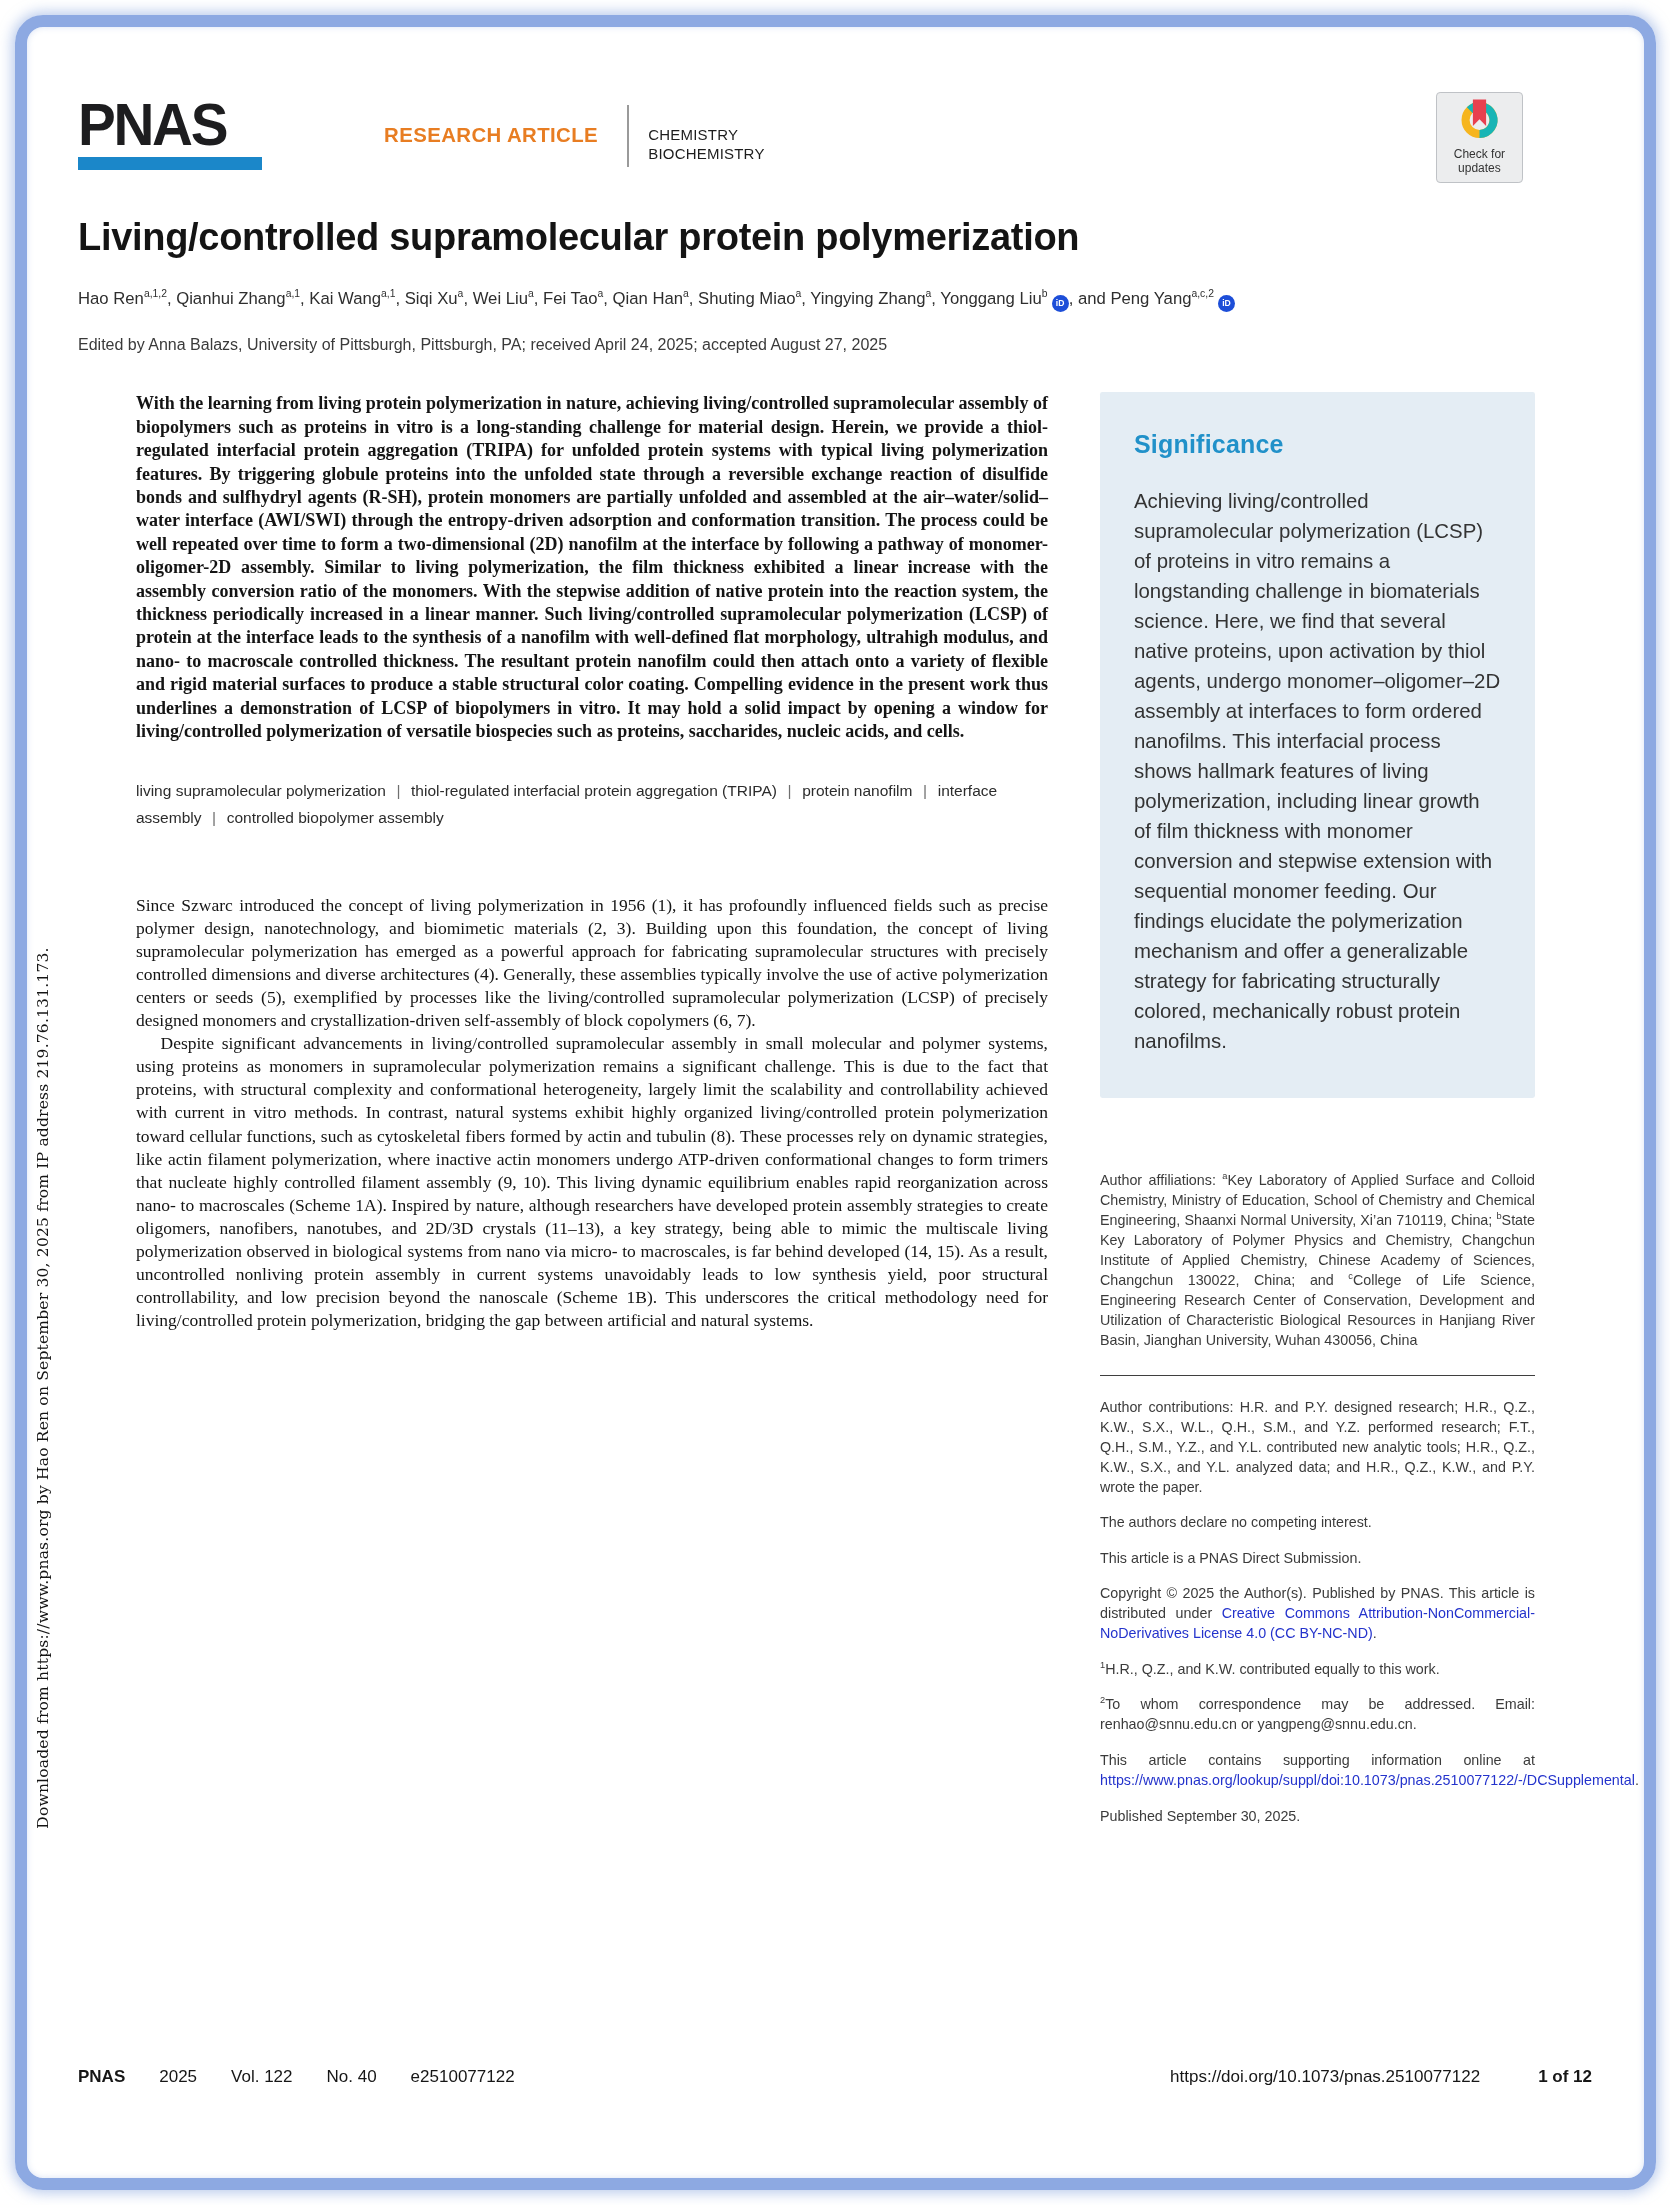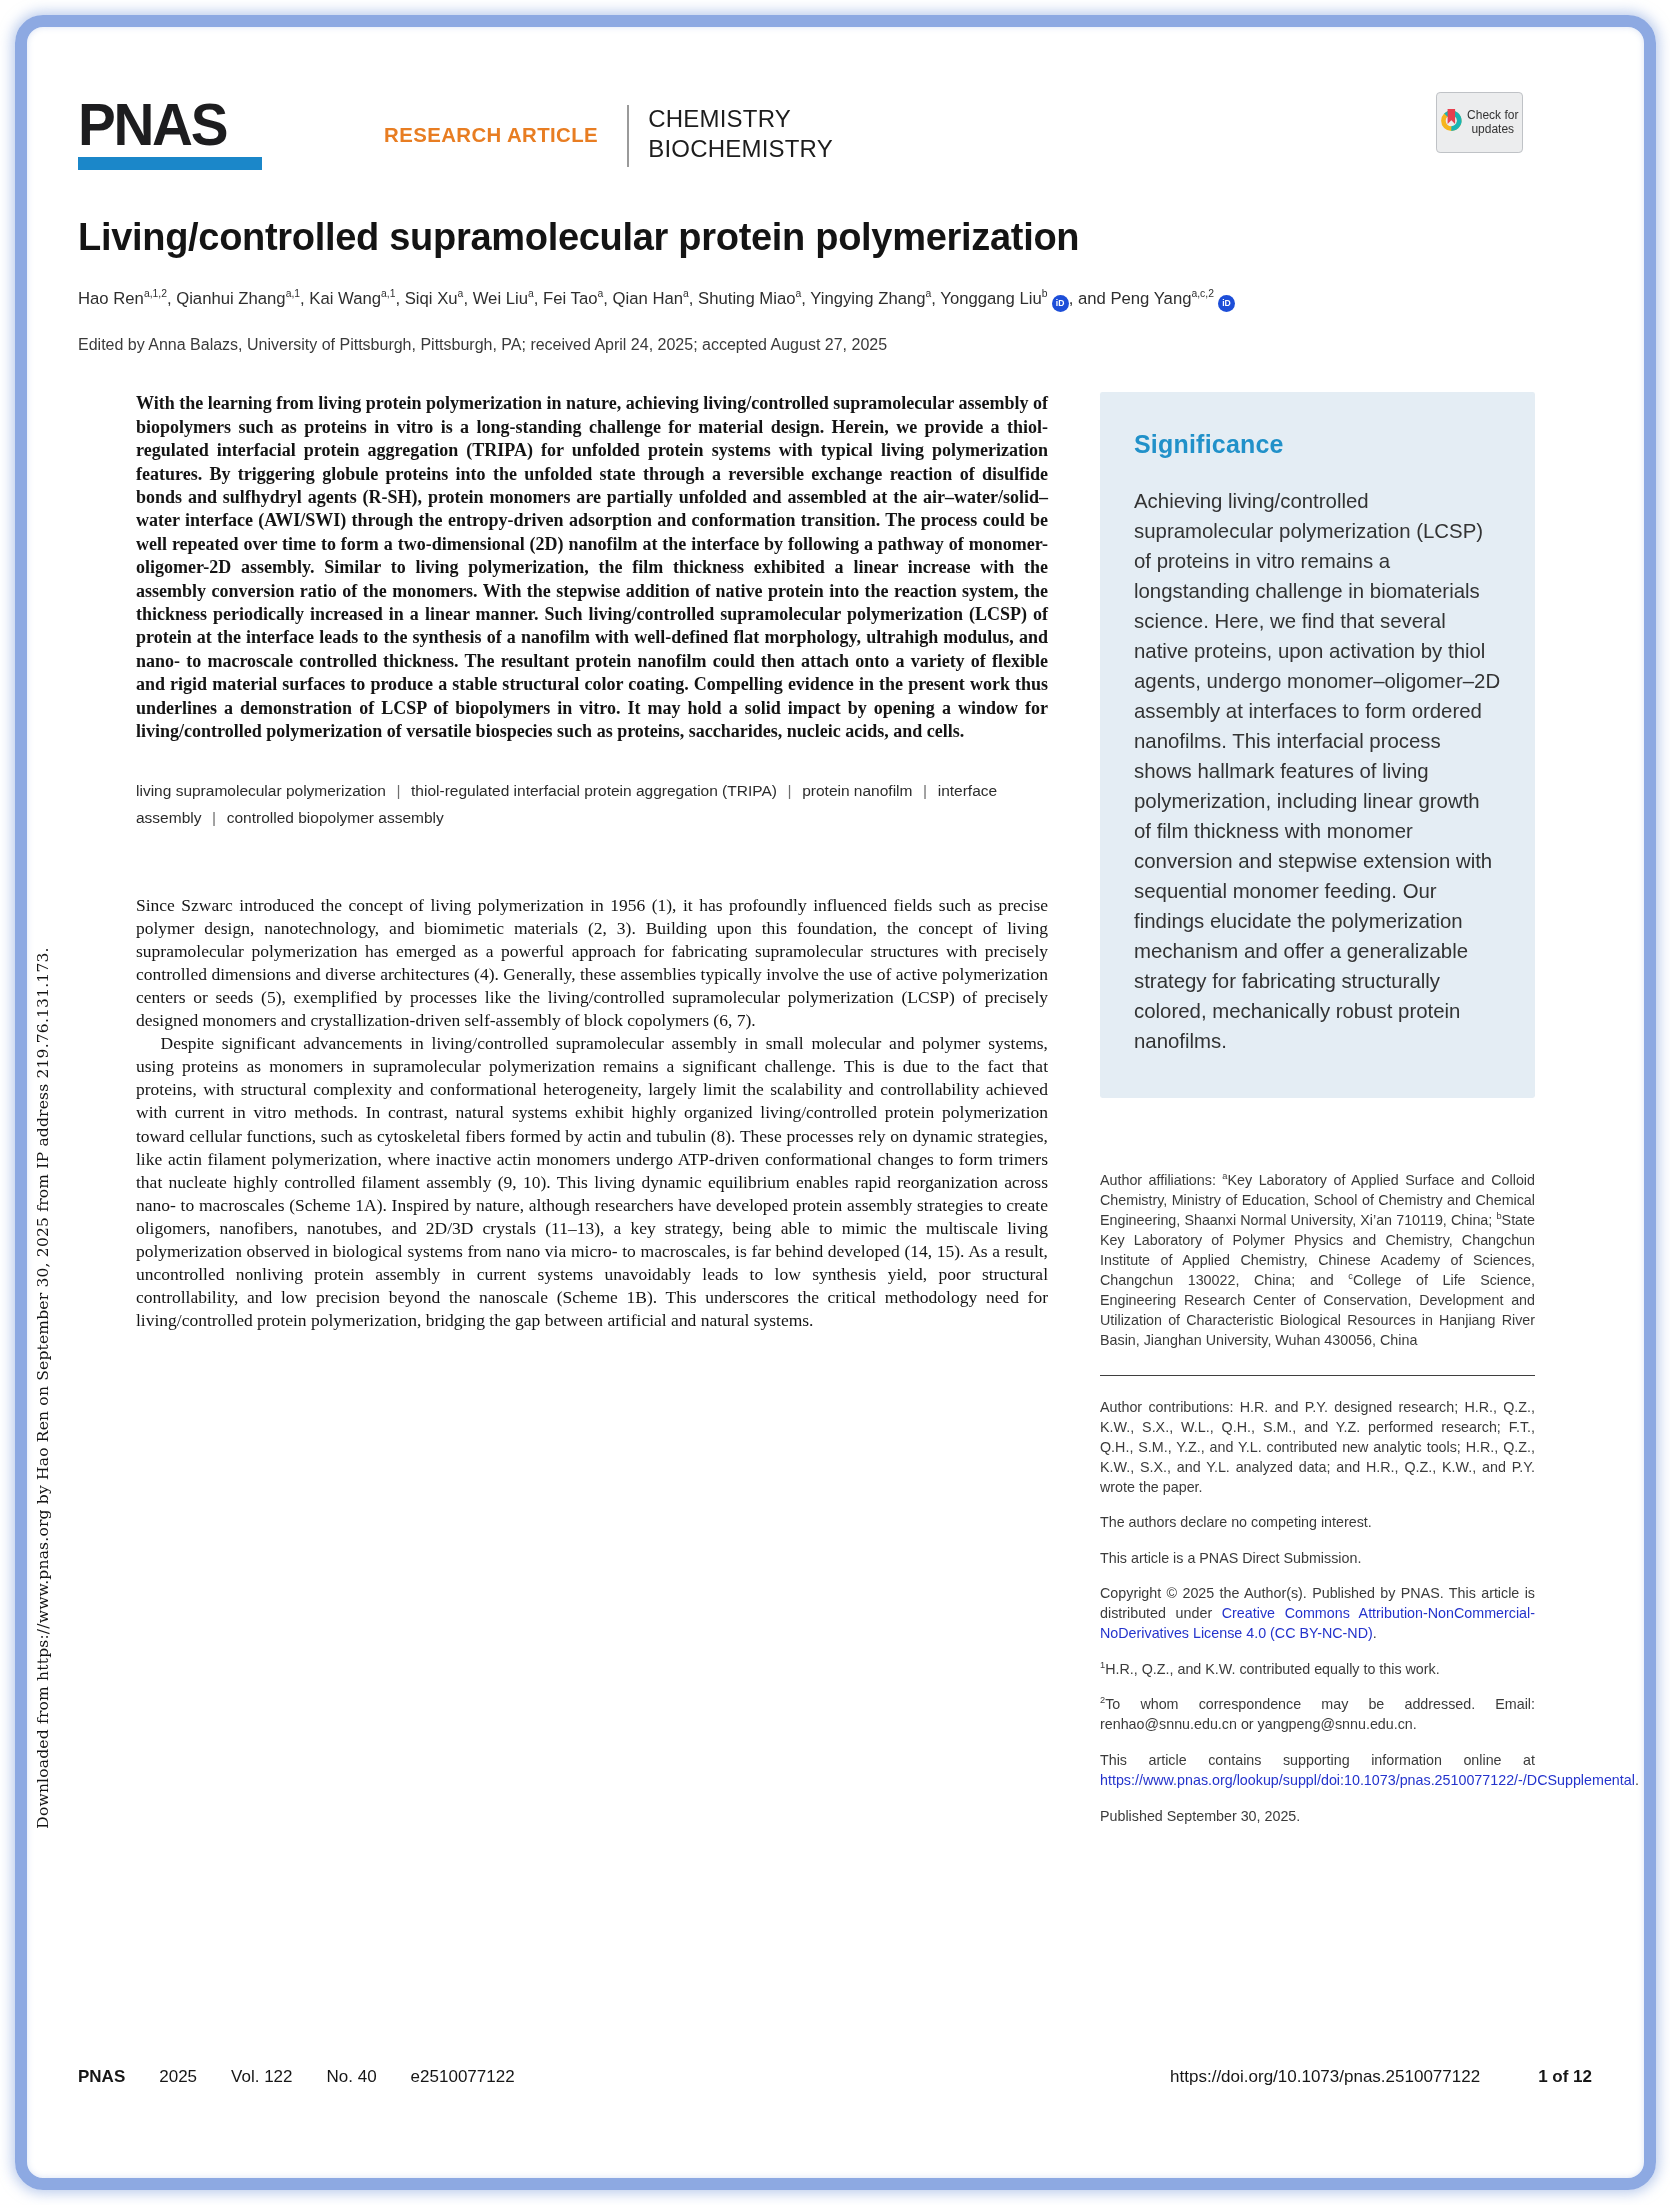--- a/index.html
+++ b/index.html
@@ -19,25 +19,25 @@
     font-family:"DejaVu Serif",serif;font-size:15.5px;color:#141414;letter-spacing:0.2px;
   }
   .content{position:absolute;left:78px;top:85px;width:1514px;}
   
   .header-row{display:flex;align-items:flex-end;height:85px;position:relative;}
   .logo-block{display:inline-block;}
   .logo-text{font-weight:800;font-size:59px;line-height:.92;letter-spacing:-2.4px;color:#1d1d1f;transform:scaleX(.96);transform-origin:left;}
   .logo-bar{height:13px;background:#1b87c9;margin-top:4.9px;width:184px;}
   .article-type{margin-left:122px;margin-bottom:23px;font-size:20.4px;font-weight:700;color:#e87d22;letter-spacing:0.4px;white-space:nowrap;}
   .header-divider{width:1.6px;height:62px;background:#9a9a9a;margin:0 0 3.3px 29px;}
-  .subjects{margin-left:19.6px;margin-bottom:6.5px;font-size:24px;line-height:1.24;color:#1d1d1d;letter-spacing:0.2px;}
+  .subjects{margin-left:19.6px;margin-bottom:6.5px;font-size:15px;line-height:1.24;color:#1d1d1d;letter-spacing:0.2px;}
   .check-badge{
     position:absolute;right:69px;top:6.5px;width:82px;
     background:#ecedee;border:0.8px solid #bfc2c6;border-radius:4.1px;
-    display:flex;align-items:center;padding:5.7px 1.6px 6.5px;cursor:pointer;
+    display:flex;flex-direction:column;align-items:center;padding:5.7px 1.6px 6.5px;cursor:pointer;
   }
   .check-label{font-size:12px;line-height:1.2;color:#333;text-align:center;margin-top:1.6px;}
   
   .title{margin:46px 0 0;font-size:38px;font-weight:700;letter-spacing:-0.3px;color:#141414;}
   .authors{margin-top:29px;font-size:16.7px;color:#2e2e2e;white-space:nowrap;}
   .authors sup{font-size:.62em;}
   .orcid{
     display:inline-block;width:17px;height:17px;border-radius:50%;background:#1d4ed8;color:#fff;
     font-size:8.6px;font-weight:700;text-align:center;line-height:17px;margin-left:4.1px;vertical-align:-2.4px;
   }

